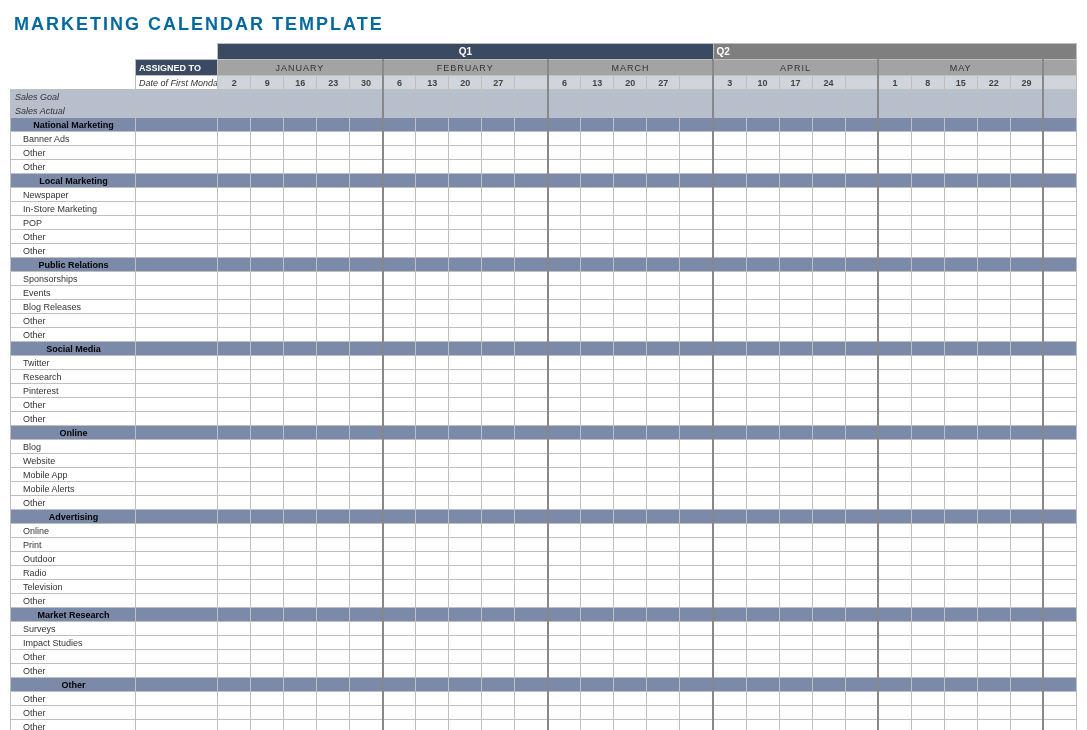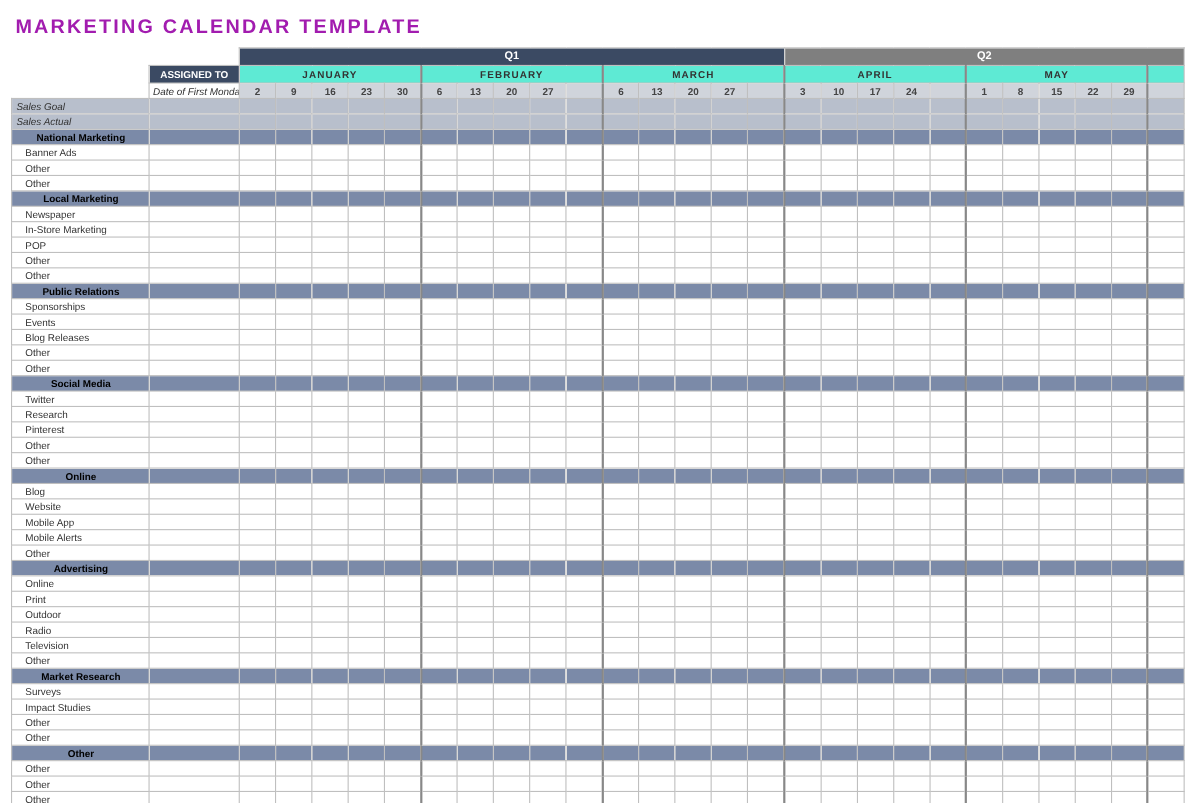--- a/index.html
+++ b/index.html
@@ -7,21 +7,21 @@
     font-family: Arial, Helvetica, sans-serif;
     background: #fff;
     padding: 10px;
     width: 1087px;
     font-size: 9px;
   }
   .title {
     font-size: 18px;
     letter-spacing: 2px;
     font-weight: bold;
-    color: #a21caf;
+    color: #0369a1;
     padding: 4px 0 8px 4px;
     font-family: Arial, sans-serif;
   }
   table {
     border-collapse: collapse;
     width: 100%;
     table-layout: fixed;
   }
   td, th {
     border: 1px solid #bfbfbf;
@@ -40,38 +40,36 @@
     color: #fff;
     text-align: center;
     font-weight: bold;
     font-size: 10px;
     height: 16px;
     margin-top: 24px;
   }
   .quarter-q2 {
     background: #7f7f7f;
     color: #fff;
-    text-align: center;
     font-weight: bold;
     font-size: 10px;
     height: 16px;
   }
   .assigned-hdr {
     background: #3b4a63;
     color: #fff;
-    text-align: center;
     font-weight: bold;
     font-size: 9px;
     height: 16px;
   }
   .month-hdr {
-    background: #5eead4;
+    background: #a3a3a3;
     color: #333;
     text-align: center;
-    font-weight: bold;
+    font-weight: normal;
     font-size: 9px;
     letter-spacing: 1px;
     height: 14px;
   }
   .date-label {
     text-align: right;
     font-style: italic;
     font-size: 9px;
     color: #333;
     height: 14px;

